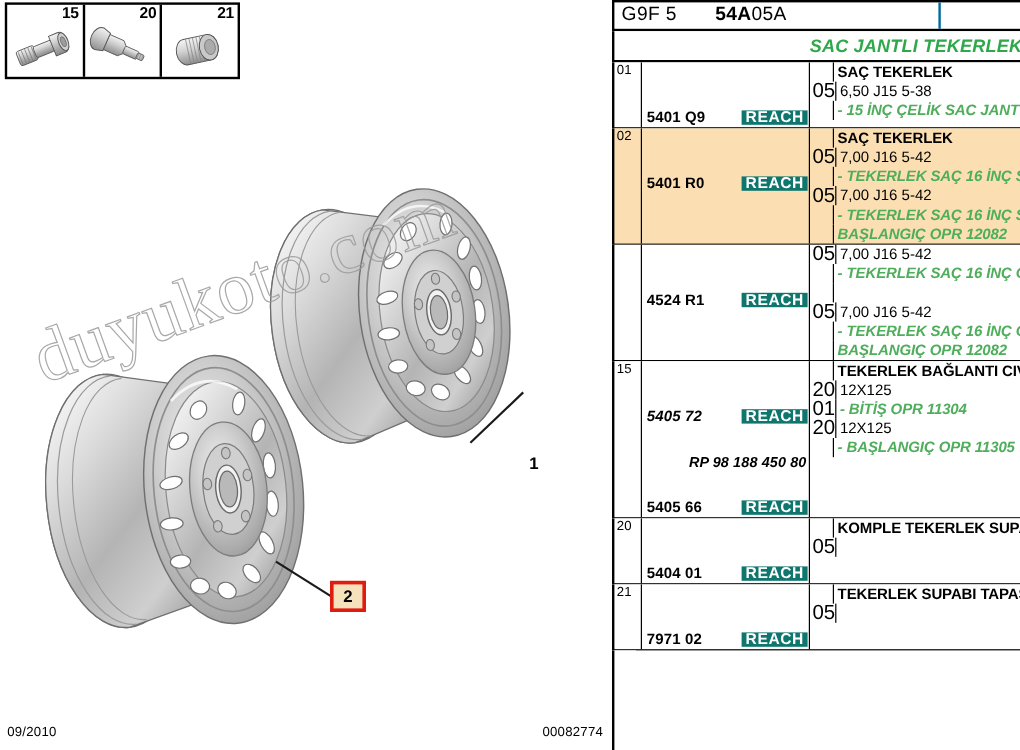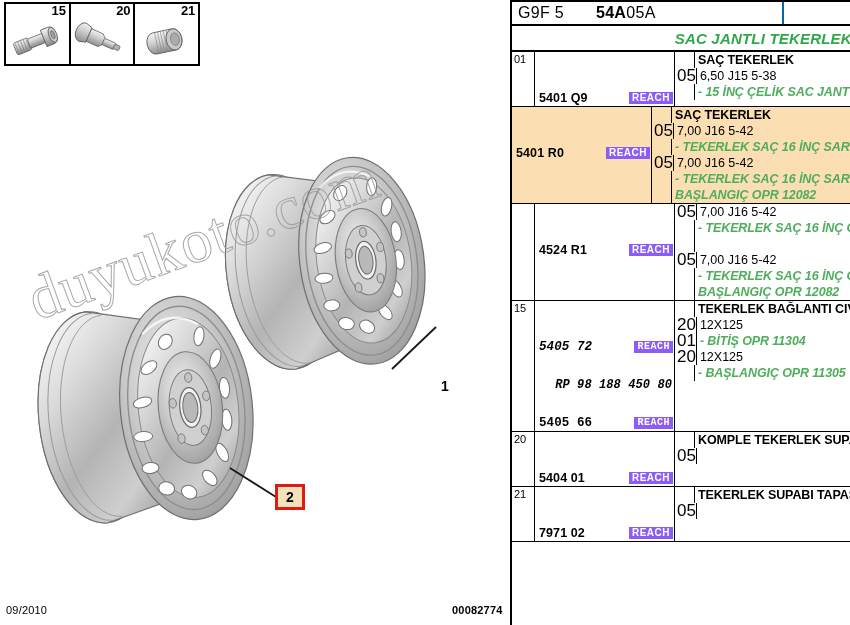--- a/index.html
+++ b/index.html
@@ -101,21 +101,21 @@
     position: absolute;
     left: 6px; top: 604px;
     font-size: 11px;
     font-weight: normal;
     letter-spacing: 0.2px;
   }
   #footer-code {
     position: absolute;
     left: 452px; top: 604px;
     font-size: 11px;
-    font-weight: bold;
+    font-weight: normal;
     letter-spacing: 0.2px;
   }
 
   
   #table-pane {
     position: absolute;
     left: 508px; top: 0;
     width: 342px; height: 625px;
     overflow: hidden;
     background: #fff;
@@ -237,23 +237,23 @@
   .pnum {
     font-size: 12.5px;
     font-weight: bold;
     letter-spacing: 0.1px;
   }
   .pnum.ital { font-style: italic; font-weight: bold; }
   .pnum.rp { font-style: italic; font-weight: bold; font-size: 12px; text-align: center; }
   .reach {
     margin-left: auto;
     margin-right: 1px;
-    background: #8b5cf6;
+    background: #0f766e;
     color: #fff;
-    font-size: 10px;
+    font-size: 13px;
     font-weight: bold;
     letter-spacing: 0.5px;
     padding: 1px 3px 1px 3px;
     line-height: 10px;
     display: inline-block;
   }
   .spacer { height: 16px; }
   .pright { width: 100%; display: flex; justify-content: flex-end; padding-right: 2px; box-sizing: border-box;}
 
   .tail {
@@ -490,20 +490,21 @@
               <div class="qty">05</div>
               <div class="desc ">6,50 J15 5-38</div>
             </div>
             <div class="line">
               <div class="qty blank">&nbsp;</div>
               <div class="desc green">- 15 İNÇ ÇELİK SAC JANT TEKERLEK</div>
             </div>
           </div>
         </div>
         <div class="grp hl">
+          <div class="col-item">02</div>
           <div class="col-part" style="min-height: 96px;">
             <div class="spacer"></div>
             <div class="partline">
               <span class="pnum">5401 R0</span>
               <span class="reach">REACH</span>
             </div>
           </div>
           <div class="col-rest" style="min-height: 96px;">
             <div class="line">
               <div class="qty blank">&nbsp;</div>
@@ -562,21 +563,21 @@
               <div class="desc green">- TEKERLEK SAÇ 16 İNÇ GRİ</div>
             </div>
             <div class="line">
               <div class="qty blank">&nbsp;</div>
               <div class="desc green">BAŞLANGIÇ OPR 12082</div>
             </div>
           </div>
         </div>
         <div class="grp">
           <div class="col-item">15</div>
-          <div class="col-part" style="min-height: 80px; font-family: Liberation Mono, monospace;">
+          <div class="col-part" style="min-height: 80px;">
             <div class="spacer"></div>
             <div class="partline">
               <span class="pnum ital">5405 72</span>
               <span class="reach">REACH</span>
             </div>
             <div class="partline">
               <span class="pright">
                 <span class="pnum rp">RP 98 188 450 80</span>
               </span>
             </div>

